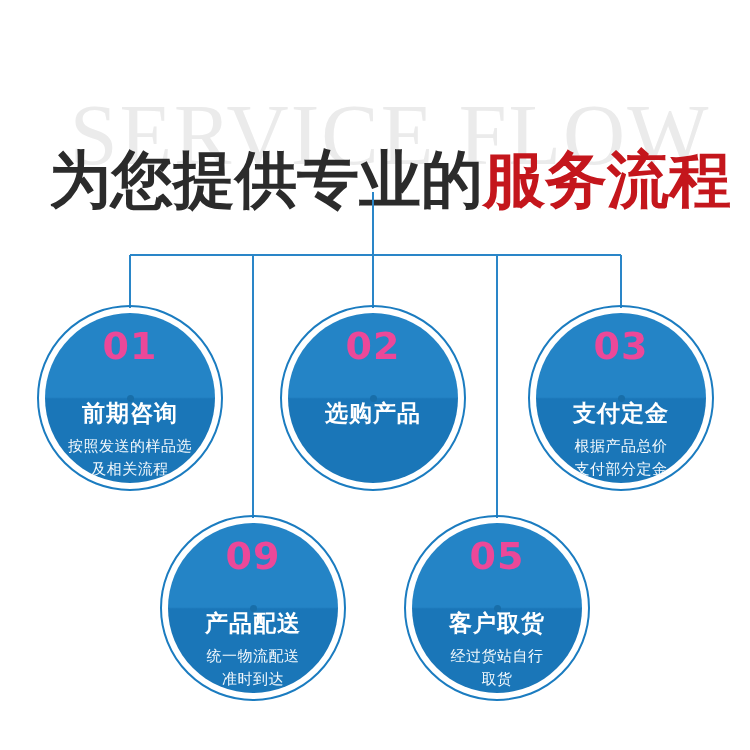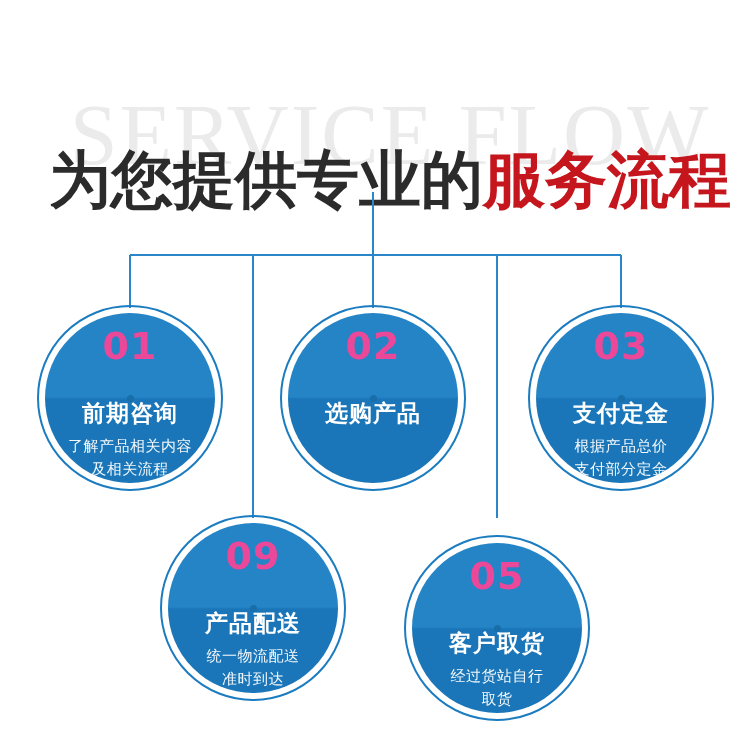--- a/index.html
+++ b/index.html
@@ -179,21 +179,21 @@
       <line x1="497" y1="255" x2="497" y2="518"></line>
     </g>
   </svg>
 
   <div class="node" style="left:37px;  top:305px;">
     <div class="ring"></div>
     <div class="disc"></div>
     <div class="node-num">01</div>
     <div class="node-title">前期咨询</div>
     <div class="node-desc">
-      <span>了解产品相关内容</span>
+      <span>按照发送的样品选</span>
       <span>及相关流程</span>
     </div>
   </div>
 
   <div class="node" style="left:280px; top:305px;">
     <div class="ring"></div>
     <div class="disc"></div>
     <div class="node-num">02</div>
     <div class="node-title">选购产品</div>
   </div>
@@ -213,21 +213,21 @@
     <div class="ring"></div>
     <div class="disc"></div>
     <div class="node-num">09</div>
     <div class="node-title">产品配送</div>
     <div class="node-desc">
       <span>统一物流配送</span>
       <span>准时到达</span>
     </div>
   </div>
 
-  <div class="node" style="left:404px; top:535px;">
+  <div class="node" style="left:404px; top:515px;">
     <div class="ring"></div>
     <div class="disc"></div>
     <div class="node-num">05</div>
     <div class="node-title">客户取货</div>
     <div class="node-desc">
       <span>经过货站自行</span>
       <span>取货</span>
     </div>
   </div>
 

